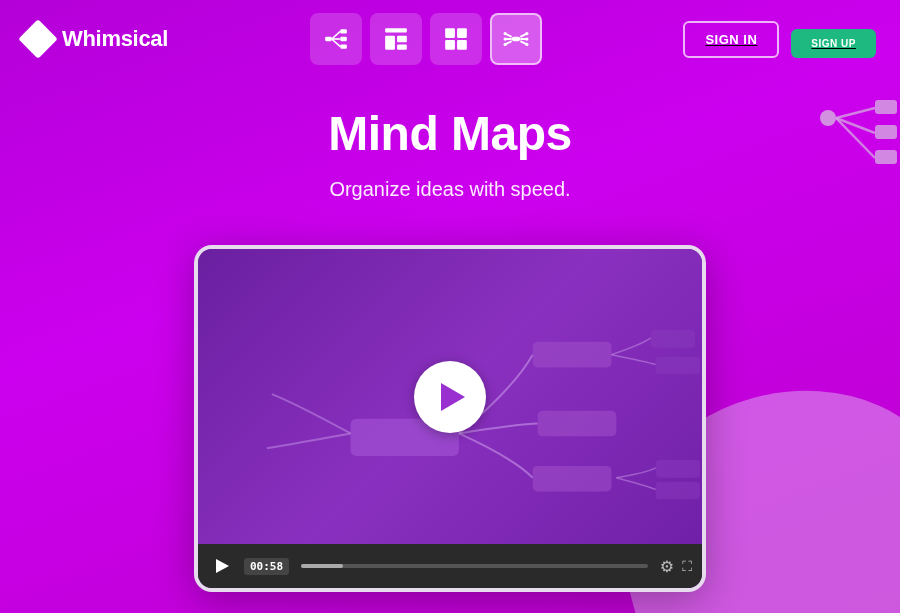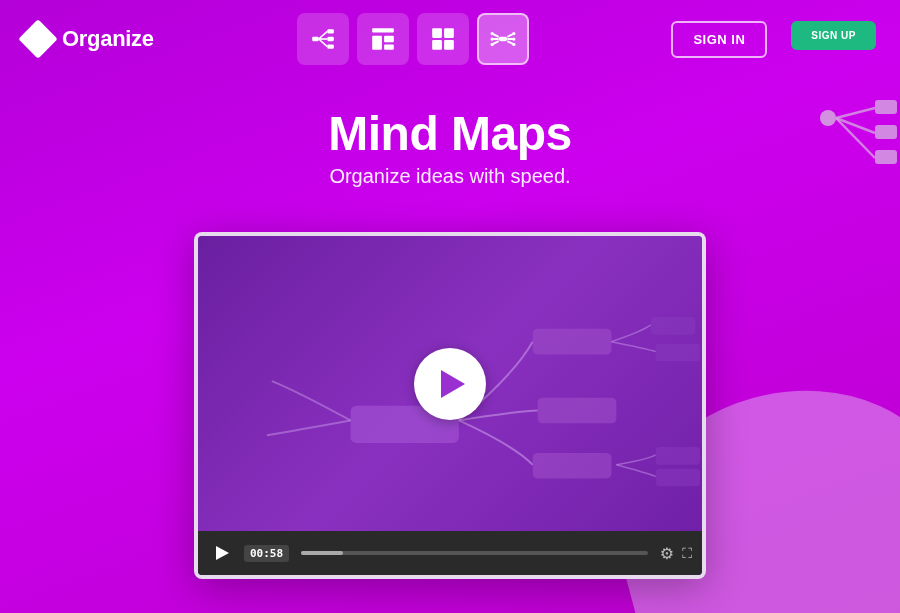--- a/index.html
+++ b/index.html
@@ -92,22 +92,23 @@
     }
 
     .nav-icon-btn svg {
       width: 26px;
       height: 26px;
       fill: white;
     }
 
     .nav-actions {
       display: flex;
-      align-items: flex-start;
-      gap: 24px;
+      align-items: flex-end;
+      gap: 12px;
+      text-decoration: underline;
     }
 
     .btn-signin {
       padding: 9px 20px;
       border: 2px solid rgba(255,255,255,0.7);
       background: transparent;
       color: white;
       font-size: 13px;
       font-weight: 700;
       letter-spacing: 0.5px;
@@ -133,21 +134,21 @@
       z-index: 5;
       text-align: center;
       padding-top: 28px;
     }
 
     .hero-title {
       color: white;
       font-size: 48px;
       font-weight: 800;
       letter-spacing: -0.5px;
-      margin-bottom: 4px;
+      margin-bottom: 17px;
     }
 
     .hero-subtitle {
       color: rgba(255,255,255,0.92);
       font-size: 20px;
       font-weight: 400;
       margin-bottom: 44px;
     }
 
     
@@ -157,21 +158,21 @@
       top: 88px;
       z-index: 4;
     }
 
     
     .video-container {
       position: relative;
       z-index: 10;
       margin: 0 auto;
       width: 512px;
-      border-radius: 8px;
+      border-radius: 18px;
       overflow: hidden;
       border: 4px solid rgba(255,255,255,0.85);
       background: #5a1a8a;
       box-shadow: 0 8px 40px rgba(0,0,0,0.3);
     }
 
     .video-body {
       width: 100%;
       height: 295px;
       background: linear-gradient(135deg, #6a1fa0 0%, #8a30c0 50%, #7020a8 100%);
@@ -304,21 +305,21 @@
     <line x1="26" y1="30" x2="65" y2="70" stroke="#d4a0e0" stroke-width="2.5" opacity="0.8"></line>
     <rect x="65" y="12" width="22" height="14" rx="3" fill="#d4a0e0" opacity="0.85"></rect>
     <rect x="65" y="37" width="22" height="14" rx="3" fill="#d4a0e0" opacity="0.85"></rect>
     <rect x="65" y="62" width="22" height="14" rx="3" fill="#d4a0e0" opacity="0.85"></rect>
   </svg>
 </div>
 
 <nav class="navbar">
   <div class="logo-area">
     <div class="logo-diamond"></div>
-    <span class="logo-text">Organize</span>
+    <span class="logo-text">Whimsical</span>
   </div>
 
   <div class="nav-icons">
 
     <button class="nav-icon-btn">
       <svg viewBox="0 0 24 24">
         <rect x="2" y="10" width="6" height="4" rx="1"></rect>
         <rect x="16" y="3" width="6" height="4" rx="1"></rect>
         <rect x="16" y="10" width="6" height="4" rx="1"></rect>
         <rect x="16" y="17" width="6" height="4" rx="1"></rect>

